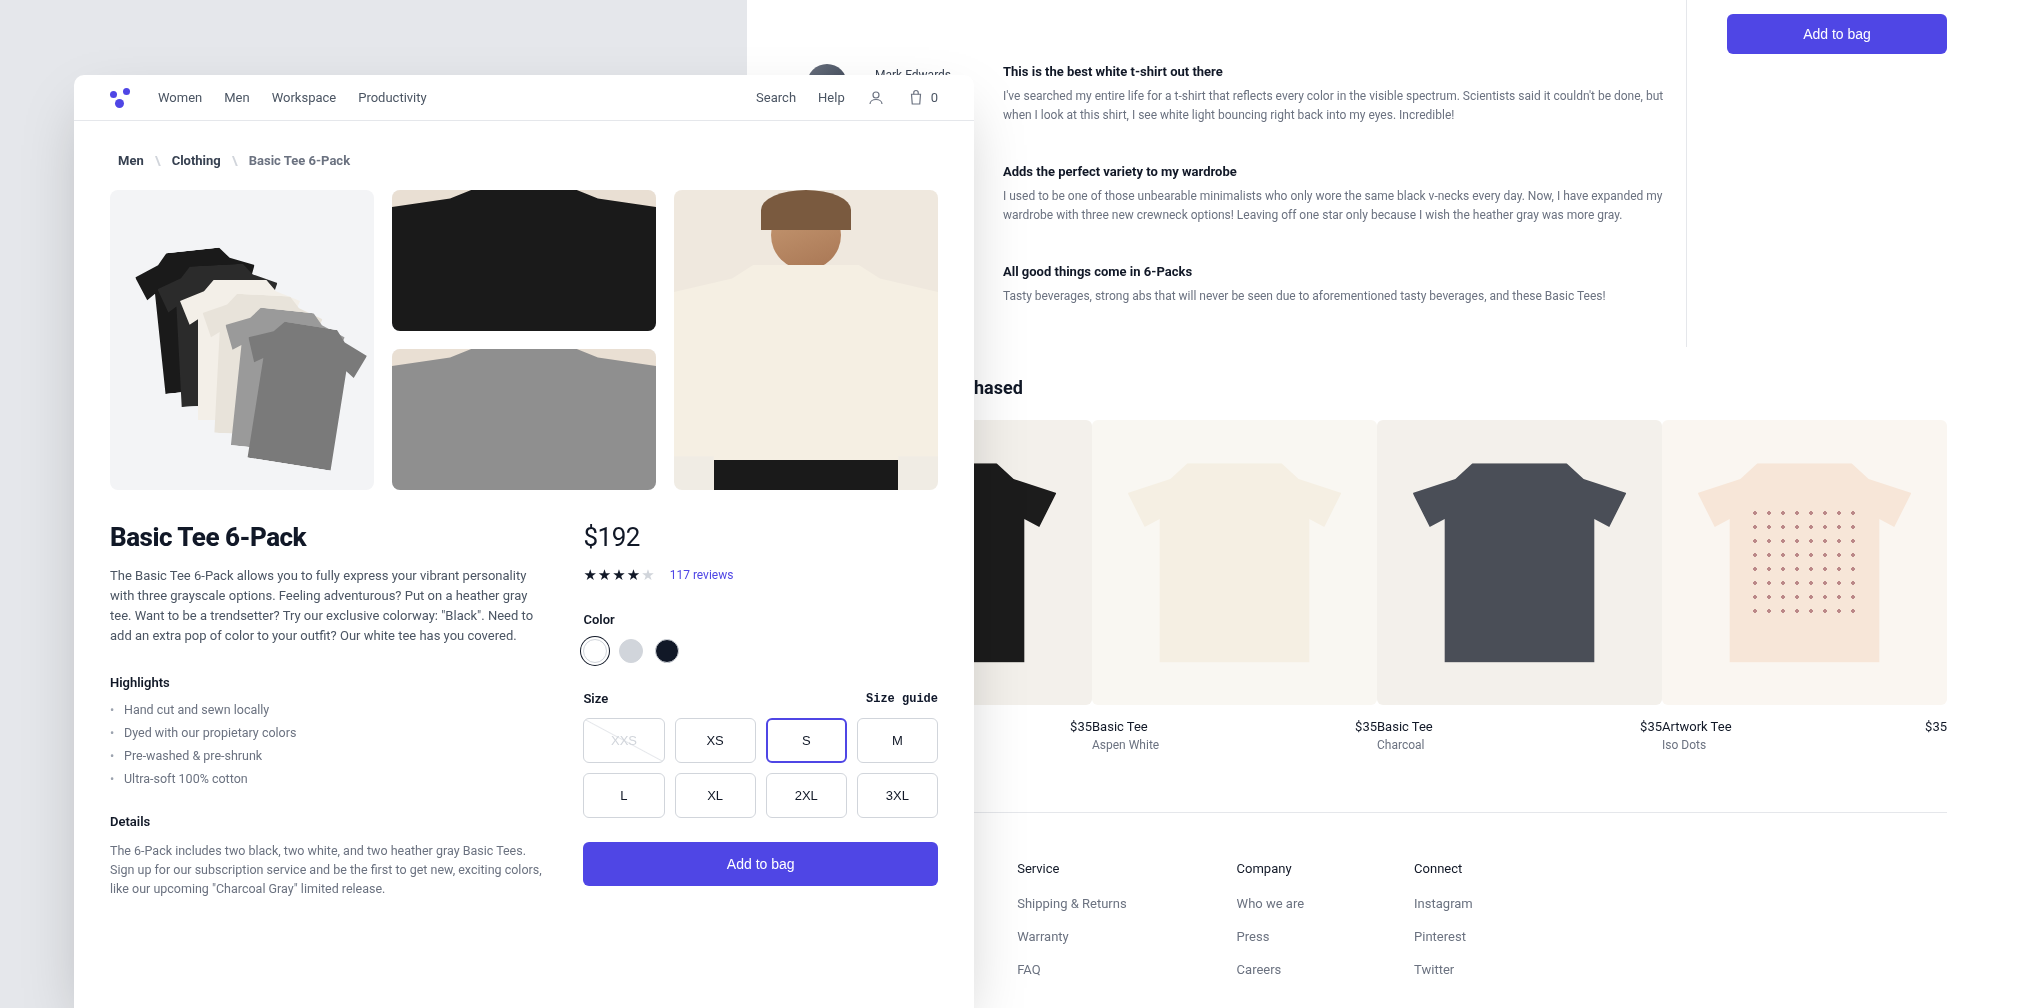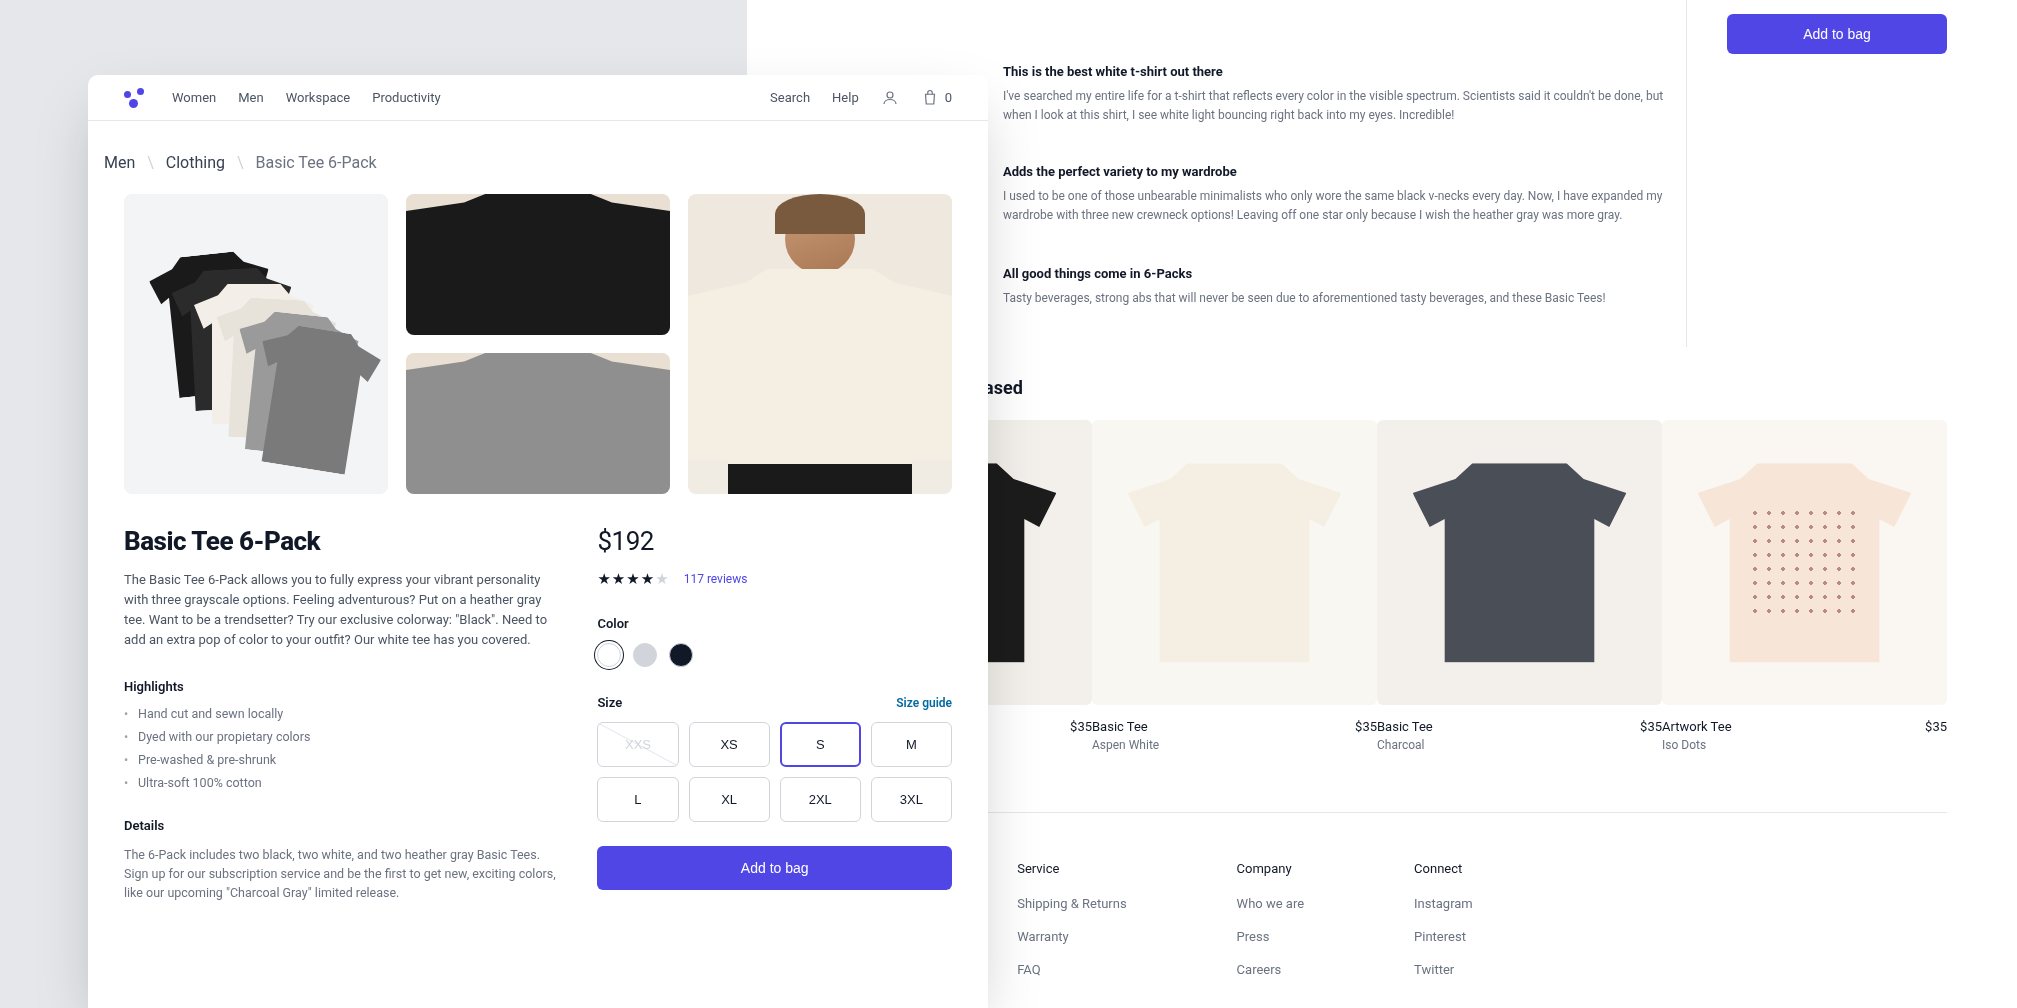--- a/index.html
+++ b/index.html
@@ -34,21 +34,20 @@
   padding-top: 64px;
   border-right: 1px solid #e5e7eb;
   padding-right: 20px;
   min-height: 320px;
 }
 
 .review {
   display: flex;
   gap: 28px;
   margin-bottom: 40px;
-  align-items: flex-end;
 }
 .review .avatar {
   width: 40px; height: 40px; border-radius: 50%;
   background: linear-gradient(135deg,#6b7280,#374151);
   flex-shrink: 0;
 }
 .review .meta { width: 100px; flex-shrink: 0; }
 .review .meta .name { font-size: 12px; color:#374151; margin-top: 4px;}
 .review .stars { margin-top: 10px; color:#111827; font-size:13px; letter-spacing: 1px;}
 .review .body { flex:1; }
@@ -84,21 +83,21 @@
   display:flex;
   gap: 110px;
   font-size: 13px;
 }
 .footer-col h5 { font-size: 13px; font-weight:400; margin-bottom: 20px;}
 .footer-col a { display:block; color:#6b7280; text-decoration:none; margin-bottom: 18px; font-size: 13px;}
 
 
 .front-page {
   position: absolute;
-  left: 88px;
+  left: 74px;
   top: 75px;
   width: 900px;
   height: 933px;
   background: #fff;
   border-radius: 10px 10px 0 0;
   box-shadow: 0 25px 60px -15px rgba(0,0,0,0.25);
   overflow: hidden;
 }
 
 .topnav {
@@ -115,21 +114,21 @@
 .logo::before { width:7px; height:7px; left:0; top:3px;}
 .logo::after { width:7px; height:7px; right:0; top:0;}
 .logo span { width:9px; height:9px; left:5px; bottom:0;}
 
 .nav-links { display:flex; gap: 22px; color:#4b5563;}
 .nav-links a { color:inherit; text-decoration:none; cursor:pointer;}
 .nav-right { margin-left:auto; display:flex; gap: 22px; align-items:center; color:#4b5563;}
 .icon-btn { width:18px; height:18px; display:inline-block; }
 .bag { display:flex; align-items:center; gap:6px;}
 
-.crumbs { padding: 32px 16px 10px; font-size: 16px; color:#6b7280;}
+.crumbs { padding: 32px 44px 10px; font-size: 13px; color:#6b7280;font-weight:bold;}
 .crumbs span.sep { color:#d1d5db; margin: 0 8px;}
 .crumbs a { color:#374151; text-decoration:none;}
 .crumbs .current { color:#6b7280;}
 
 .gallery { display:flex; gap: 18px; padding: 12px 36px 0;}
 .gal-col { display:flex; flex-direction:column; gap: 18px; flex:1;}
 .gal-img { border-radius:8px; background:#f3f4f6; overflow:hidden; position:relative;}
 .gal-tall { height: 300px;}
 .gal-half { height: 141px;}
 
@@ -168,21 +167,21 @@
 .rating-row { display:flex; align-items:center; gap: 14px; margin-top: 14px;}
 .stars-front { color:#111827; font-size: 15px; letter-spacing:1px;}
 .stars-front .empty { color:#d1d5db;}
 .reviews-link { font-size: 12px; color:#4f46e5; text-decoration:none;}
 
 .color-swatches { display:flex; gap: 12px; margin-top: 10px;}
 .swatch { width: 24px; height:24px; border-radius:50%; border: 1px solid #d1d5db; cursor:pointer;}
 .swatch.sel { box-shadow: 0 0 0 2px #fff, 0 0 0 3px #111827;}
 
 .size-head { display:flex; justify-content:space-between; align-items:flex-end;}
-.size-guide { font-size:12px; color:#0369a1; text-decoration:none;}
+.size-guide { font-size:12px; color:#0f172a; text-decoration:none;font-family:Liberation Mono, monospace;}
 .size-grid { display:grid; grid-template-columns: repeat(4, 1fr); gap: 10px; margin-top: 12px;}
 .size-btn {
   border:1px solid #d1d5db; background:#fff; border-radius:6px;
   padding: 14px 17px; font-size: 13px; cursor:pointer; color:#111827;
 }
 .size-btn.disabled {
   color:#d1d5db; cursor:not-allowed;
   background: linear-gradient(to top right, transparent calc(50% - 1px), #e5e7eb 50%, transparent calc(50% + 1px));
 }
 .size-btn.sel { border-color:#4f46e5; border-width:2px; padding:13px 0; color:#111827; font-weight:500;}

